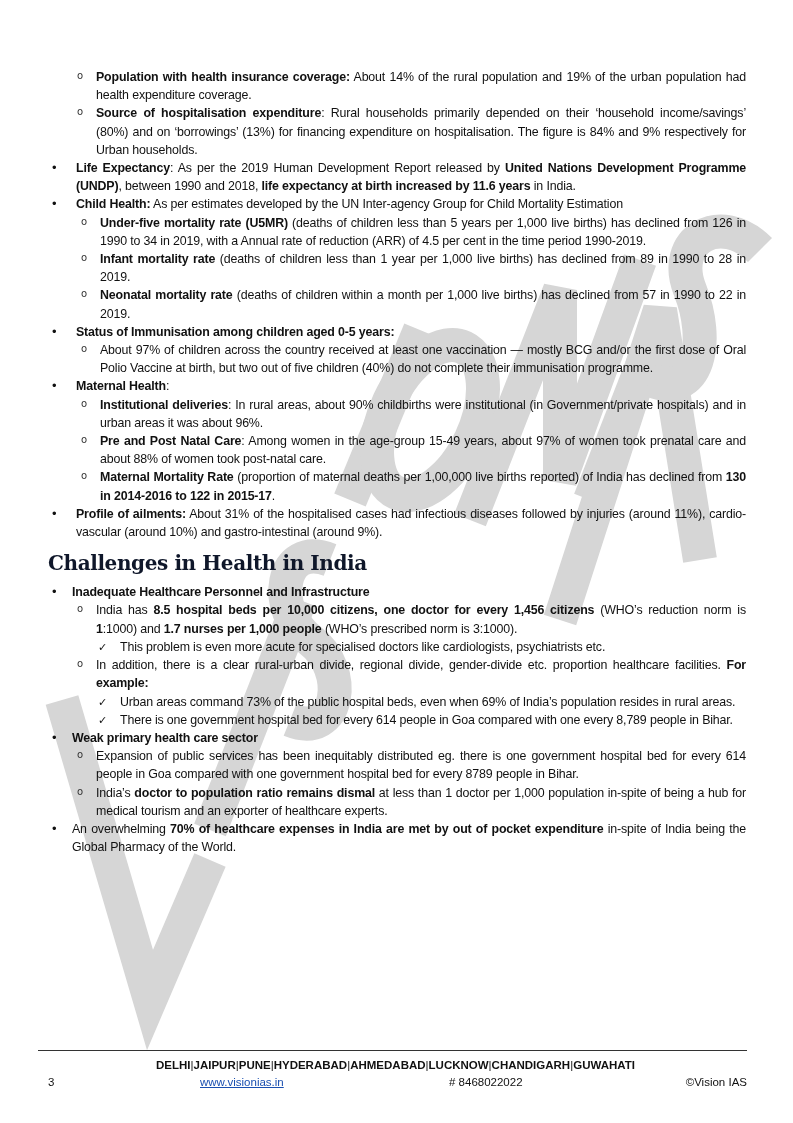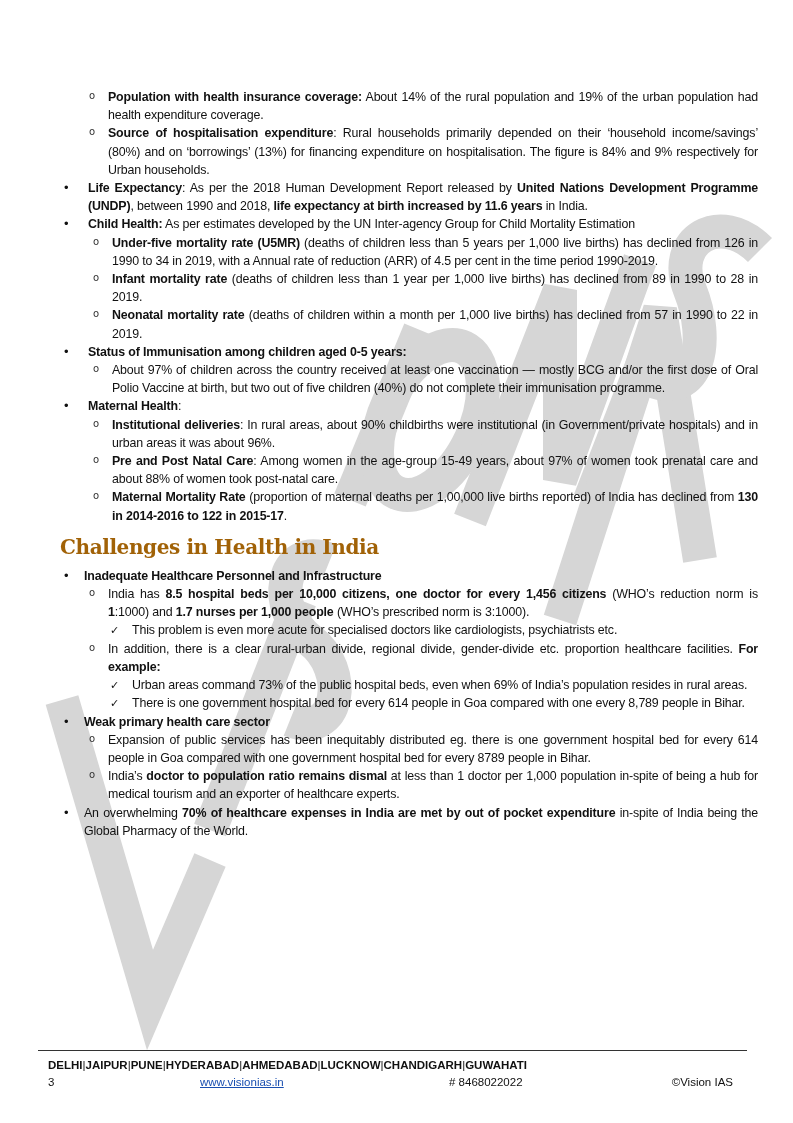--- a/index.html
+++ b/index.html
@@ -1,42 +1,42 @@
 <!DOCTYPE html>
 <html><head>
 <meta charset="utf-8">
 <style>
   html, body { margin: 0; padding: 0; background: #ffffff; }
   body { width: 793px; height: 1123px; position: relative; overflow: hidden;
          font-family: "Liberation Sans", "DejaVu Sans", sans-serif; color: #111; }
   .watermark { position: absolute; left: 0; top: 0; width: 793px; height: 1123px; pointer-events: none; z-index: 0; }
-  .content { position: absolute; left: 60px; top: 68px; width: 698px; font-size: 12.4px; line-height: 18.2px; z-index: 1; letter-spacing: -0.15px; margin-top: 20px; }
+  .content { position: absolute; left: 48px; top: 68px; width: 698px; font-size: 12.4px; line-height: 18.2px; z-index: 1; letter-spacing: -0.15px; }
   .content b { font-weight: bold; }
   ul { list-style: none; margin: 0; padding: 0; }
   li { position: relative; text-align: justify; }
   .l1 > li { padding-left: 28px; }
   .l1 > li::before { content: "\2022"; position: absolute; left: 4px; top: 0; font-size: 13px; }
   .l2 > li { padding-left: 24px; }
   .l2 > li::before { content: "o"; position: absolute; left: 5px; top: -1px; font-size: 10px; color: #333; font-family: "DejaVu Sans", sans-serif; }
   .l3 > li { padding-left: 24px; }
   .l3 > li::before { content: "\2713"; position: absolute; left: 2px; top: 0; font-size: 11px; }
   .l2.first { margin-left: 24px; }
   .l1.sec2 > li { padding-left: 24px; }
   .l1.sec2 .l2 > li { padding-left: 24px; }
-  h2 { margin: 9px 0 7px 0; font-family: "DejaVu Serif", "Liberation Serif", serif; font-weight: bold; font-size: 20px; line-height: 26px; color: #a16207; letter-spacing: -0.4px; }
+  h2 { margin: 9px 0 7px 0; font-family: "DejaVu Serif", "Liberation Serif", serif; font-weight: bold; font-size: 20px; line-height: 26px; color: #0f172a; letter-spacing: -0.4px; }
   .footer { position: absolute; left: 38px; top: 1050px; width: 709px; z-index: 1; }
   .footer-rule { border-top: 1.5px solid #333; height: 0; margin-bottom: 6px; }
-  .footer-cities { display: flex; justify-content: flex-start; font-size: 11.5px; font-weight: bold; line-height: 16px; padding: 0 4px 0 10px; }
+  .footer-cities { display: flex; justify-content: center; font-size: 11.5px; font-weight: bold; line-height: 16px; padding: 0 4px 0 10px; }
   .footer-cities .sep { font-weight: normal; }
   .footer-meta { position: relative; height: 18px; font-size: 11.5px; line-height: 18px; }
   .footer-meta span { position: absolute; top: 0; }
   .page-num { left: 10px; }
   .site-link { left: 162px; color: #1a4fb0; text-decoration: underline; }
   .phone { left: 411px; }
-  .copyright { right: 14px; }
+  .copyright { right: 0; }
 </style>
 </head>
 <body>
 
 <svg class="watermark" viewBox="0 0 793 1123">
   <g fill="none" stroke="#d6d6d6" stroke-width="34" stroke-linecap="butt" stroke-linejoin="miter">
 
     <polyline points="62,700 150,1000 210,860"></polyline>
 
     <line x1="210" y1="830" x2="300" y2="600"></line>
@@ -59,21 +59,21 @@
 
 <div class="content">
 
   <ul class="l2 first">
     <li><b>Population with health insurance coverage:</b><span> About 14% of the rural population and 19% of the urban population had health expenditure coverage.</span></li>
     <li><b>Source of hospitalisation expenditure</b><span>: Rural households primarily depended on their ‘household income/savings’ (80%) and on ‘borrowings’ (13%) for financing expenditure on hospitalisation. The figure is 84% and 9% respectively for Urban households.</span></li>
   </ul>
 
   <ul class="l1">
     <li>
-      <b>Life Expectancy</b><span>: As per the 2018 Human Development Report released by </span><b>United Nations Development Programme (UNDP)</b><span>, between 1990 and 2018, </span><b>life expectancy at birth increased by 11.6 years</b><span> in India.</span>
+      <b>Life Expectancy</b><span>: As per the 2019 Human Development Report released by </span><b>United Nations Development Programme (UNDP)</b><span>, between 1990 and 2018, </span><b>life expectancy at birth increased by 11.6 years</b><span> in India.</span>
     </li>
     <li>
       <b>Child Health:</b><span> As per estimates developed by the UN Inter-agency Group for Child Mortality Estimation</span>
       <ul class="l2">
         <li><b>Under-five mortality rate (U5MR)</b><span> (deaths of children less than 5 years per 1,000 live births) has declined from 126 in 1990 to 34 in 2019, with a Annual rate of reduction (ARR) of 4.5 per cent in the time period 1990-2019.</span></li>
         <li><b>Infant mortality rate</b><span> (deaths of children less than 1 year per 1,000 live births) has declined from 89 in 1990 to 28 in 2019.</span></li>
         <li><b>Neonatal mortality rate</b><span> (deaths of children within a month per 1,000 live births) has declined from 57 in 1990 to 22 in 2019.</span></li>
       </ul>
     </li>
     <li>
@@ -82,20 +82,23 @@
         <li>About 97% of children across the country received at least one vaccination — mostly BCG and/or the first dose of Oral Polio Vaccine at birth, but two out of five children (40%) do not complete their immunisation programme.</li>
       </ul>
     </li>
     <li>
       <b>Maternal Health</b><span>:</span>
       <ul class="l2">
         <li><b>Institutional deliveries</b><span>: In rural areas, about 90% childbirths were institutional (in Government/private hospitals) and in urban areas it was about 96%.</span></li>
         <li><b>Pre and Post Natal Care</b><span>: Among women in the age-group 15-49 years, about 97% of women took prenatal care and about 88% of women took post-natal care.</span></li>
         <li><b>Maternal Mortality Rate</b><span> (proportion of maternal deaths per 1,00,000 live births reported) of India has declined from </span><b>130 in 2014-2016 to 122 in 2015-17</b><span>.</span></li>
       </ul>
+    </li>
+    <li>
+      <b>Profile of ailments:</b><span> About 31% of the hospitalised cases had infectious diseases followed by injuries (around 11%), cardio-vascular (around 10%) and gastro-intestinal (around 9%).</span>
     </li>
   </ul>
 
   <h2>Challenges in Health in India</h2>
 
   <ul class="l1 sec2">
     <li>
       <b>Inadequate Healthcare Personnel and Infrastructure</b>
       <ul class="l2">
         <li>

